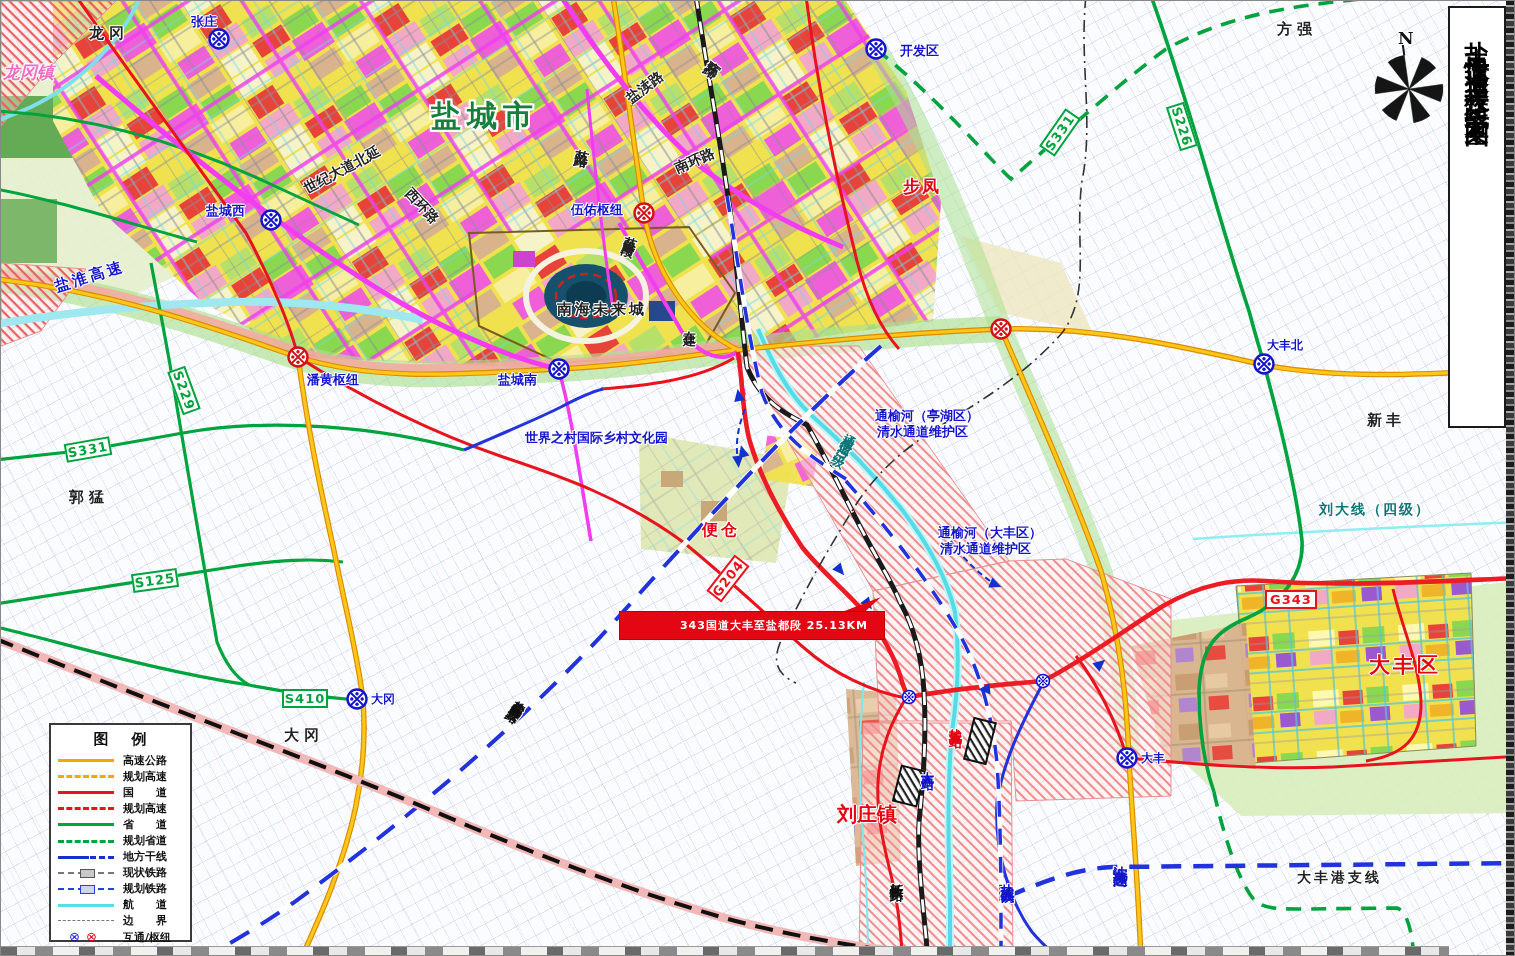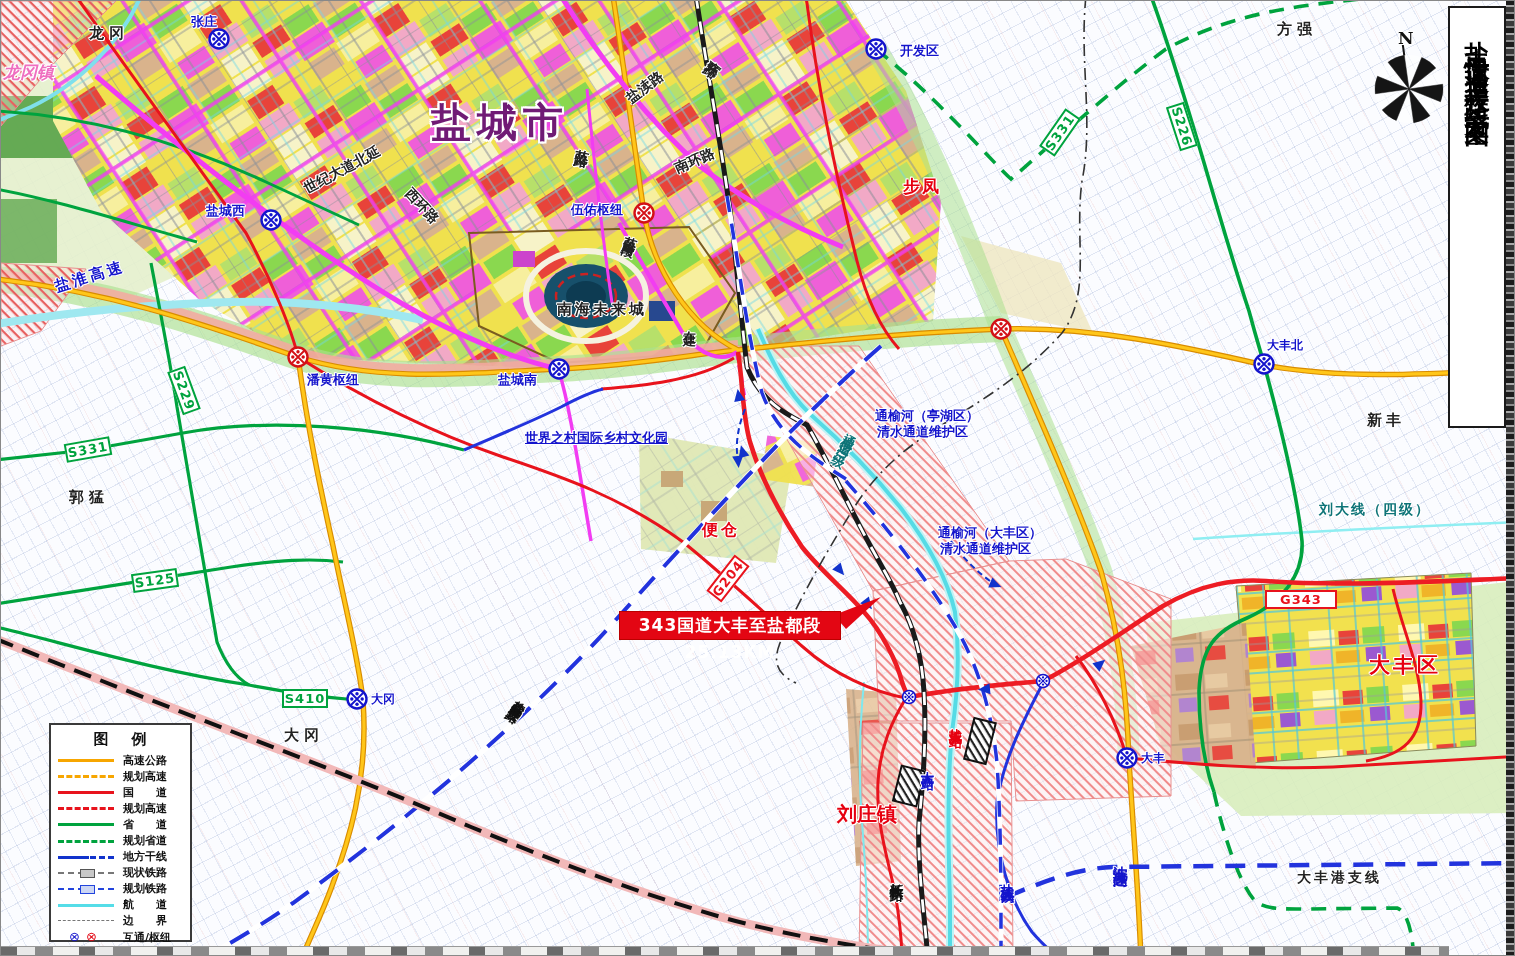--- a/index.html
+++ b/index.html
@@ -12,29 +12,29 @@
       repeating-linear-gradient(62deg, rgba(140,160,205,.20) 0 1px, transparent 1px 13px),
       repeating-linear-gradient(-28deg, rgba(140,160,205,.24) 0 1px, transparent 1px 17px),
       repeating-linear-gradient(62deg, rgba(215,120,120,.10) 0 1px, transparent 1px 47px);
     pointer-events:none;}
   svg#mapsvg{position:absolute;left:0;top:0;}
   .lbl{position:absolute;white-space:nowrap;font-weight:bold;line-height:1.15;
     text-shadow:1px 0 0 #fff,-1px 0 0 #fff,0 1px 0 #fff,0 -1px 0 #fff,1px 1px 0 #fff,-1px -1px 0 #fff;}
   .v{writing-mode:vertical-rl;text-orientation:upright;letter-spacing:2px;}
   .blue{color:#1414cc;} .red{color:#e60010;} .blk{color:#222;font-weight:600;}
   .teal{color:#0e7478;} .pink{color:#ef6fc0;}
-  .city{font-size:40px;color:#701a75;letter-spacing:6px;
+  .city{font-size:30px;color:#15803d;letter-spacing:6px;
     text-shadow:2px 0 0 #fff,-2px 0 0 #fff,0 2px 0 #fff,0 -2px 0 #fff,2px 2px 0 #fff,-2px -2px 0 #fff,2px -2px 0 #fff,-2px 2px 0 #fff;}
   .shield{position:absolute;box-sizing:border-box;border:2px solid #00a33e;background:#fff;
     color:#00a33e;font-size:13px;font-weight:bold;text-align:center;line-height:15px;
     width:46px;height:19px;letter-spacing:1px;}
   .shield.redsh{border-color:#e8131c;color:#e8131c;}
   .callout{position:absolute;left:618px;top:610px;width:220px;height:27px;background:#e30613;
-    color:#fff;font-size:17px;font-weight:bold;text-align:center;line-height:27px;letter-spacing:1px;
-    border:1px solid #b00;}
+    color:#fff;font-size:11px;font-weight:bold;text-align:center;line-height:27px;letter-spacing:1px;
+    border:1px solid #b00;padding-left:44px;}
   .title-box{position:absolute;left:1447px;top:5px;width:58px;height:422px;background:#fff;
     border:2px solid #1a1a1a;box-sizing:border-box;display:flex;justify-content:center;z-index:30;}
   .title-text{writing-mode:vertical-rl;text-orientation:upright;
     font-family:"DejaVu Serif","Liberation Serif",serif;font-size:25px;font-weight:700;
     letter-spacing:7px;margin-top:12px;color:#000;}
   .right-strip{position:absolute;left:1505px;top:0;width:10px;height:956px;z-index:31;
     background:repeating-linear-gradient(0deg,#1c1c1c 0 5px,#8c8c8c 5px 7px,#3a3a3a 7px 12px,#a8a8a8 12px 14px);}
   .bottom-strip{position:absolute;left:0;top:945px;width:1448px;height:11px;z-index:29;background:#f4f4f2;
     border-top:1px solid #999;
     background-image:repeating-linear-gradient(90deg,#6a6a6a 0 16px,#e8e8e8 16px 34px,#8a8a8a 34px 52px,#f0f0ee 52px 78px);}
@@ -351,21 +351,21 @@
 <div class="lbl blk" style="left:300px;top:181px;font-size:14px;transform:rotate(-28deg);transform-origin:0 0;">世纪大道北延</div>
 <div class="lbl blk" style="left:413px;top:184px;font-size:14px;transform:rotate(47deg);transform-origin:0 0;">西环路</div>
 <div class="lbl blk v" style="left:577px;top:138px;font-size:14px;transform:rotate(12deg);transform-origin:50% 0;">范公路</div>
 <div class="lbl blk" style="left:622px;top:92px;font-size:14px;transform:rotate(-37deg);transform-origin:0 0;">盐渎路</div>
 <div class="lbl blk v" style="left:716px;top:53px;font-size:14px;transform:rotate(38deg);transform-origin:50% 0;">东环路</div>
 <div class="lbl blk" style="left:671px;top:160px;font-size:14px;transform:rotate(-23deg);transform-origin:0 0;">南环路</div>
 <div class="lbl blk v" style="left:626px;top:226px;font-size:13px;transform:rotate(18deg);transform-origin:50% 0;">范公路南段</div>
 <div class="lbl blk v" style="left:680px;top:320px;font-size:13px;">在建</div>
 
 <div class="lbl blk" style="left:556px;top:300px;font-size:15px;letter-spacing:3px;">南海未来城</div>
-<div class="lbl blue" style="left:524px;top:430px;font-size:13px;text-decoration:underline;">世界之村国际乡村文化园</div>
+<div class="lbl blue" style="left:524px;top:430px;font-size:13px;">世界之村国际乡村文化园</div>
 
 <div class="lbl blue" style="left:874px;top:408px;font-size:13px;">通榆河（亭湖区）</div>
 <div class="lbl blue" style="left:876px;top:424px;font-size:13px;">清水通道维护区</div>
 <div class="lbl blue" style="left:937px;top:525px;font-size:13px;">通榆河（大丰区）</div>
 <div class="lbl blue" style="left:939px;top:541px;font-size:13px;">清水通道维护区</div>
 <div class="lbl teal v" style="left:848px;top:424px;font-size:13px;transform:rotate(28deg);transform-origin:50% 0;letter-spacing:4px;">通榆运河（三级）</div>
 
 <div class="lbl blue" style="left:52px;top:278px;font-size:15px;transform:rotate(-17deg);transform-origin:0 0;letter-spacing:3px;">盐淮高速</div>
 <div class="lbl blue v" style="left:1110px;top:853px;font-size:15px;">沈海高速</div>
 <div class="lbl blk v" style="left:888px;top:870px;font-size:14px;color:#111;">新长铁路</div>
@@ -376,21 +376,21 @@
 <div class="lbl blue v" style="left:918px;top:760px;font-size:13px;">大丰西站</div>
 <div class="lbl red v" style="left:946px;top:716px;font-size:13px;">盐城大丰站</div>
 
 <div class="shield" style="left:160px;top:380px;transform:rotate(70deg);">S229</div>
 <div class="shield" style="left:64px;top:439px;transform:rotate(-10deg);">S331</div>
 <div class="shield" style="left:131px;top:570px;transform:rotate(-8deg);">S125</div>
 <div class="shield" style="left:281px;top:688px;">S410</div>
 <div class="shield" style="left:1036px;top:122px;transform:rotate(-55deg);">S331</div>
 <div class="shield" style="left:1158px;top:116px;transform:rotate(72deg);">S226</div>
 <div class="shield redsh" style="left:704px;top:568px;transform:rotate(-52deg);">G204</div>
-<div class="shield redsh" style="left:1264px;top:589px;width:72px;">G343</div>
+<div class="shield redsh" style="left:1264px;top:589px;width:52px;">G343</div>
 
 <div class="callout">343国道大丰至盐都段 25.13KM</div>
 
 <div class="lbl" style="left:1397px;top:28px;font-size:17px;color:#111;font-family:'DejaVu Serif','Liberation Serif',serif;">N</div>
 
 <div class="legend">
   <div class="lg-title">图 例</div>
   <div class="lg-row">
     <div class="lg-swatch sw-exp">
           <div class="ln"></div>

